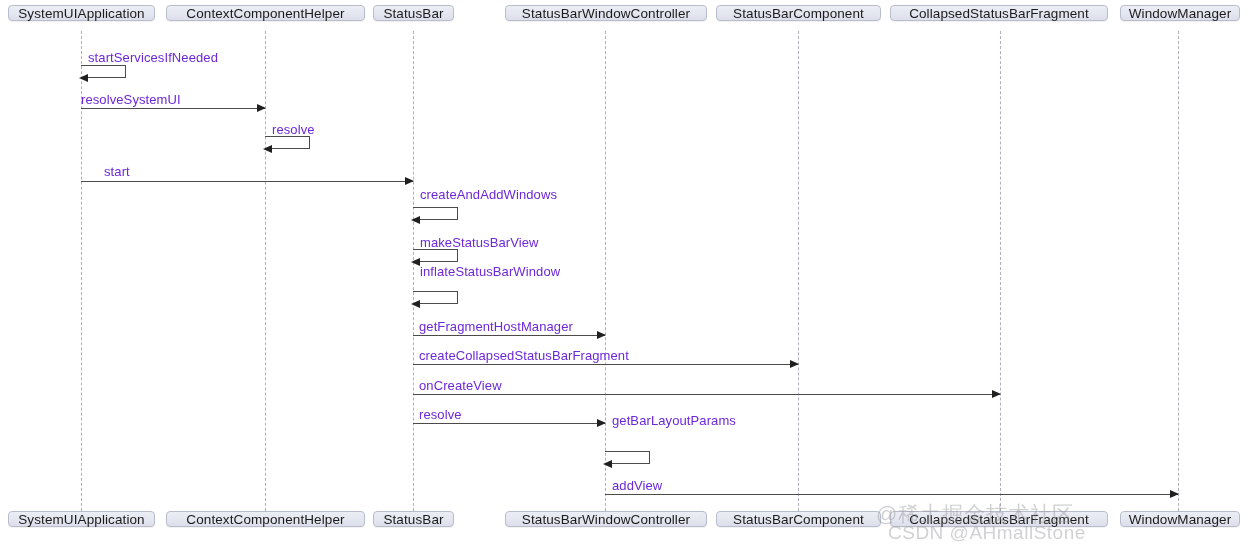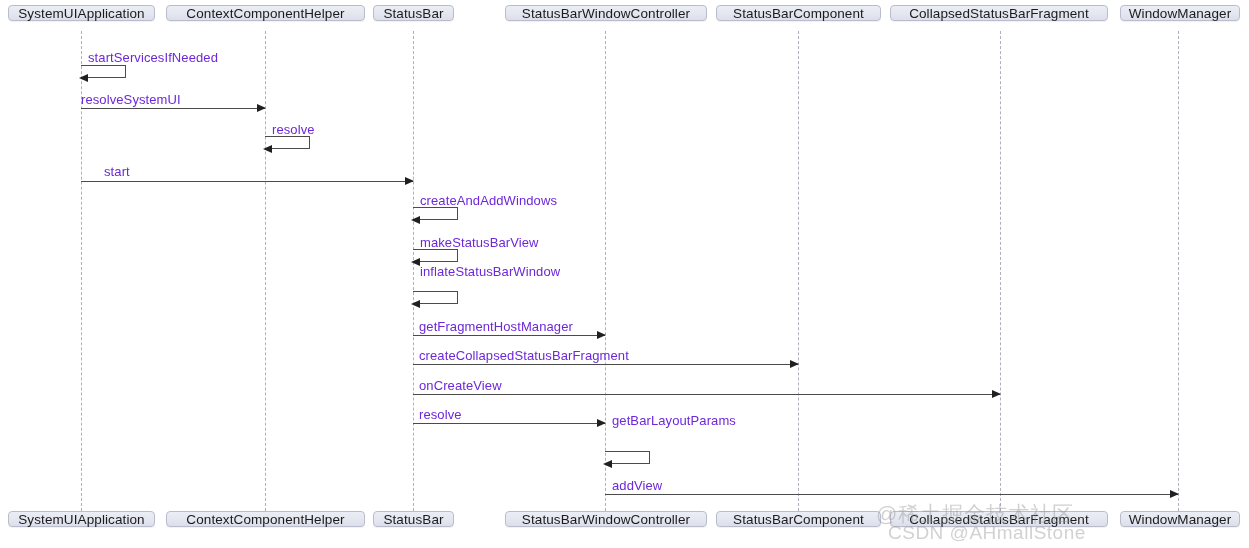--- a/index.html
+++ b/index.html
@@ -129,21 +129,21 @@
 
     <div class="msg-label" style="left:81px; top:92px;">resolveSystemUI</div>
     <div class="msg-arrow" style="left:81px; top:108px; width:184px;"></div>
 
     <div class="msg-label" style="left:272px; top:122px;">resolve</div>
     <div class="self-call" style="left:265px; top:136px; width:45px; height:13px;"></div>
 
     <div class="msg-label" style="left:104px; top:164px;">start</div>
     <div class="msg-arrow" style="left:81px; top:181px; width:332px;"></div>
 
-    <div class="msg-label" style="left:420px; top:193px;">createAndAddWindows</div>
+    <div class="msg-label" style="left:420px; top:187px;">createAndAddWindows</div>
     <div class="self-call" style="left:413px; top:207px; width:45px; height:13px;"></div>
 
     <div class="msg-label" style="left:420px; top:235px;text-align:center;">makeStatusBarView</div>
     <div class="self-call" style="left:413px; top:249px; width:45px; height:13px;"></div>
 
     <div class="msg-label" style="left:420px; top:264px;">inflateStatusBarWindow</div>
     <div class="self-call" style="left:413px; top:291px; width:45px; height:13px;"></div>
 
     <div class="msg-label" style="left:419px; top:319px;">getFragmentHostManager</div>
     <div class="msg-arrow" style="left:413px; top:335px; width:192px;"></div>

